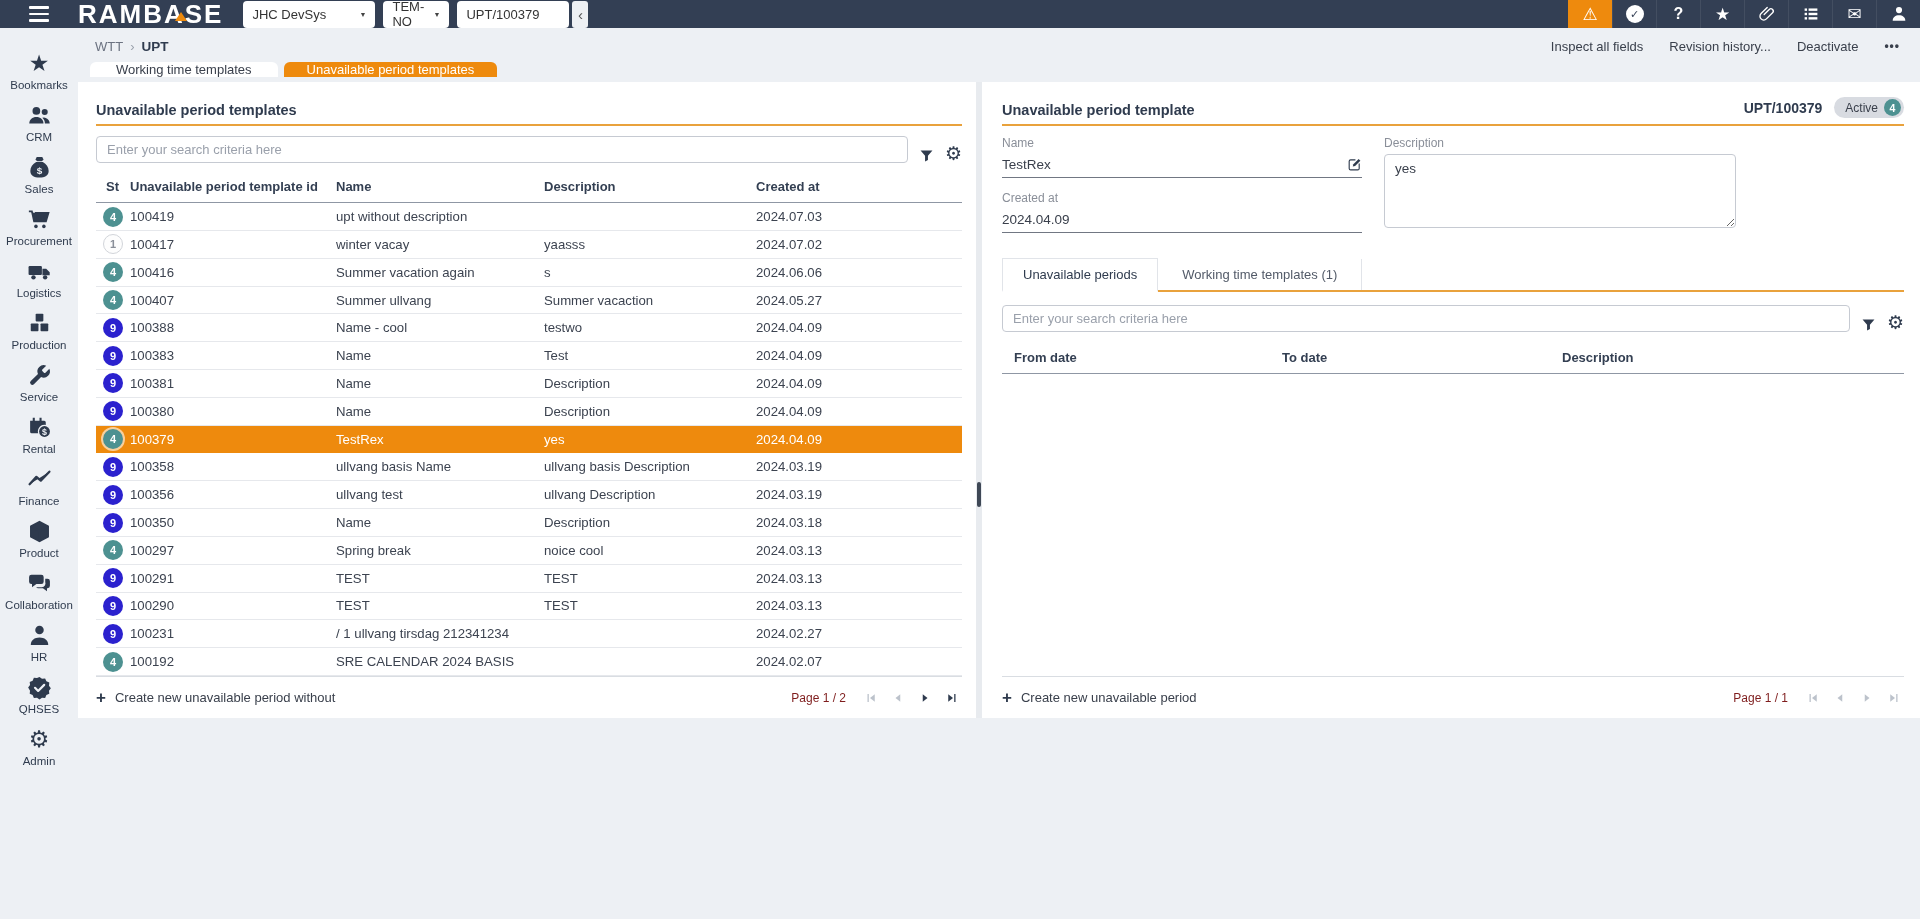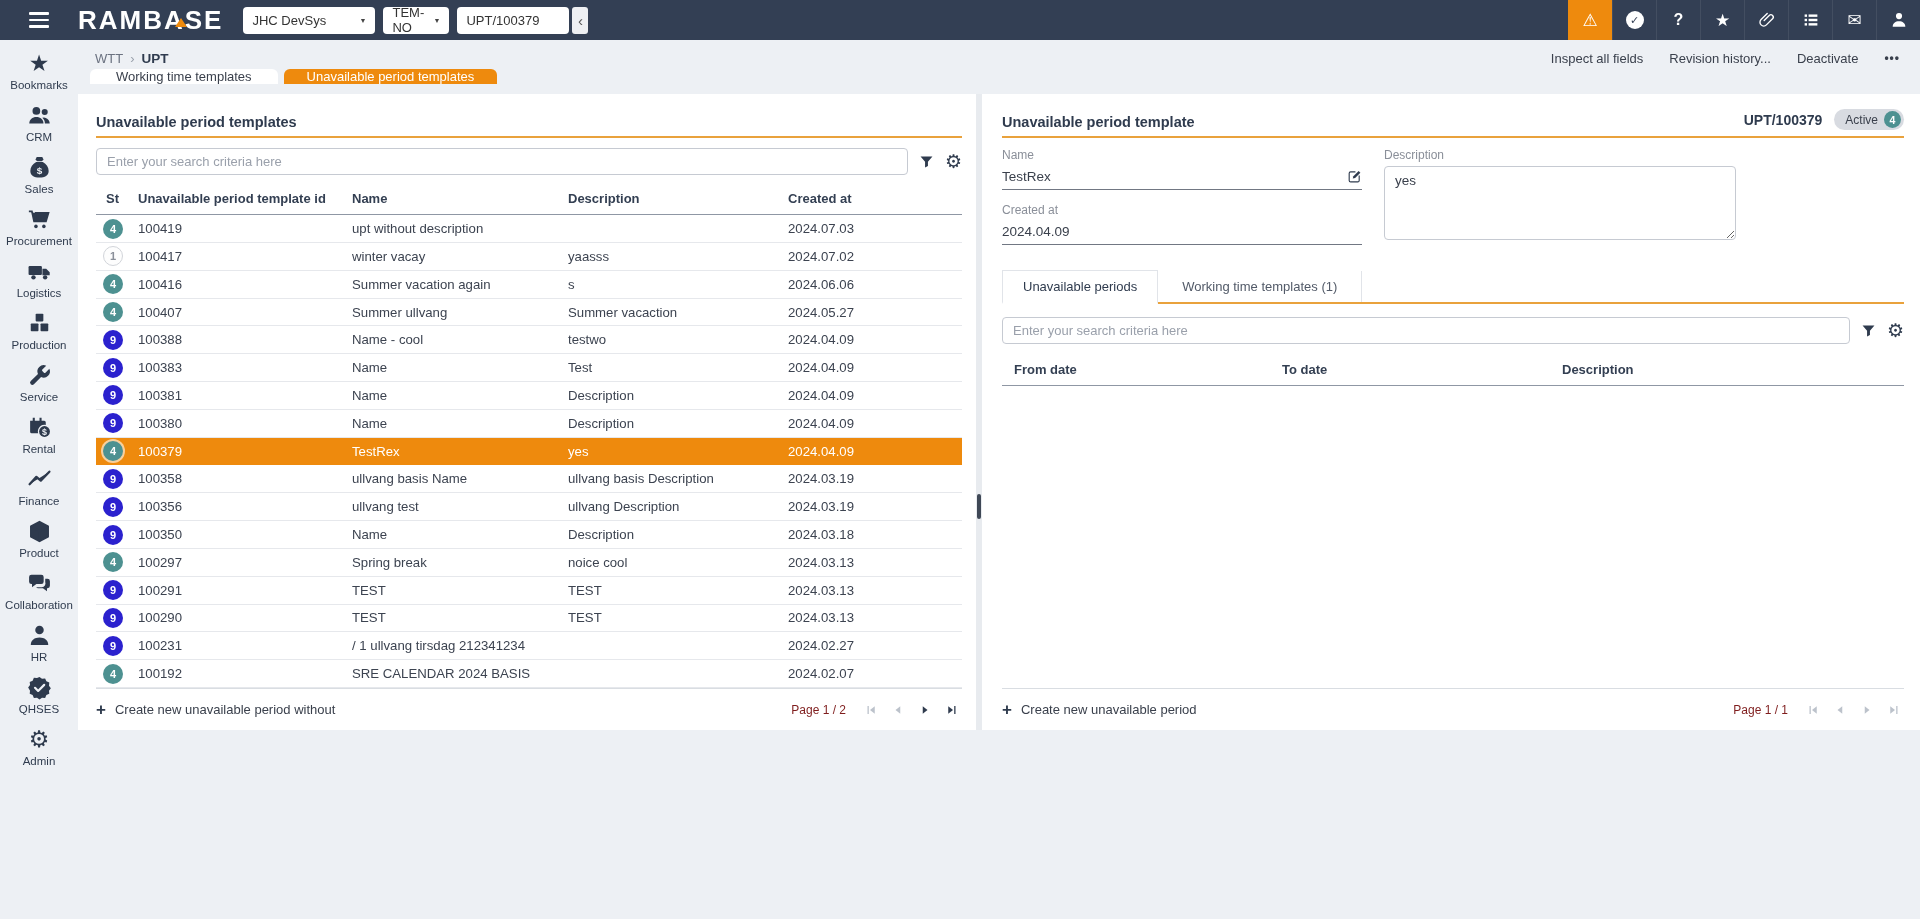--- a/index.html
+++ b/index.html
@@ -1,20 +1,20 @@
 <!DOCTYPE html>
 <html><head>
 <meta charset="utf-8">
 <style>
   * { box-sizing: border-box; margin: 0; padding: 0; }
   html,body { width:1920px; height:919px; overflow:hidden; }
   body { font-family:"Liberation Sans","DejaVu Sans",sans-serif; background:#edf0f4; color:#3c4350; font-size:13px; }
 
   
-  .topbar { height:40px; background:#333f54; display:flex; align-items:center; color:#fff;justify-content:space-between; }
+  .topbar { height:28px; background:#333f54; display:flex; align-items:center; color:#fff;justify-content:space-between; }
   .hamburger { width:78px; display:flex; justify-content:center; cursor:pointer; }
   .hb i { display:block; width:20px; height:2.4px; background:#fff; margin:4px 0; border-radius:1px; }
   .logo { position:relative; font-weight:800; font-size:26px; letter-spacing:2px; color:#fff; margin-right:20px; user-select:none; }
   .logo .tri { position:absolute; left:97px; top:13px; width:0; height:0; border-left:6px solid transparent; border-right:6px solid transparent; border-bottom:9px solid #EE8A0D; }
   .tb-select,.tb-inputwrap { background:#fff; color:#333; border-radius:4px; height:27px; display:flex; align-items:center; font-size:13px; margin-right:8px; cursor:pointer; }
   .tb-select { padding:0 9px; justify-content:space-between; }
   .tb-select .car { font-size:7px; color:#444; margin-left:8px; }
   .sel-system { width:132px; }
   .sel-locale { width:66px; }
   .tb-input { width:112px; height:27px; border:none; border-radius:4px; padding:0 9px; font-size:13px; color:#333; margin-right:3px; outline:none; font-family:inherit; }
@@ -39,48 +39,48 @@
   .main { margin-left:78px; display:flex; flex-direction:column; height:690px; }
   .crumb-row { margin-top:8px; height:26px; display:flex; align-items:center; justify-content:space-between; padding:0 20px 0 17px; }
   .crumb { display:flex; align-items:center; gap:7px; font-size:13px; }
   .crumb .parent { color:#6b7280; cursor:pointer; }
   .crumb .sep { color:#9aa1ac; }
   .crumb .cur { color:#2f3b4e; font-weight:bold; font-size:13.5px; }
   .crumb-actions { display:flex; align-items:center; gap:26px; color:#3a404c; font-size:13px; }
   .crumb-actions span { cursor:pointer; }
   .crumb-actions .dots { font-weight:bold; letter-spacing:1px; font-size:12px; }
 
-  .tabs { height:32px; display:flex; padding-left:12px; align-items:flex-start; }
+  .tabs { height:32px; display:flex; padding-left:12px; align-items:center; }
   .mtab { display:flex; align-items:center; padding:0 26px; font-size:13px; border-radius:6px 6px 0 0; cursor:pointer; }
   .mtab.plain { background:#fff; color:#3a404c; }
   .mtab.active { background:#EE8A0D; color:#fff; margin-left:6px; padding:0 23px; }
 
   .panels { height:799px; display:flex; }
   .panel { background:#fff; display:flex; flex-direction:column; }
   .panel-left { width:898px; padding:0 14px 0 18px; }
   .divider { width:6px; background:#e8ebef; position:relative; }
   .divider .handle { position:absolute; left:1px; top:400px; width:4px; height:25px; background:#3f4856; border-radius:2px; cursor:col-resize; }
   .panel-right { flex:1; padding:0 16px 0 20px; }
 
   .panel-title-row { height:44px; display:flex; align-items:flex-end; justify-content:space-between; padding-bottom:6px; border-bottom:2px solid #E9A23C; }
   .panel-title { font-size:14.5px; font-weight:bold; color:#2f3b4e; }
   .title-right { display:flex; align-items:center; gap:12px; }
   .doc-id { font-size:14px; font-weight:bold; color:#2f3b4e; }
   .active-pill { display:flex; align-items:center; gap:6px; background:#d8dbe1; border-radius:11px; padding:2px 3px 2px 11px; font-size:12px; color:#3a404c; }
   .active-pill .num { width:17px; height:17px; border-radius:50%; background:#4D9191; color:#fff; font-size:10.5px; font-weight:bold; display:flex; align-items:center; justify-content:center; }
 
-  .search-row { display:flex; align-items:center; gap:11px; margin-top:10px; }
+  .search-row { display:flex; align-items:flex-end; gap:11px; margin-top:10px; }
   .search-input { flex:1; height:27px; border:1px solid #c6cad2; border-radius:4px; padding:0 10px; font-size:13px; color:#333; outline:none; font-family:inherit; }
   .search-input::placeholder { color:#9aa0ab; }
   .ico { color:#2f3b4e; display:flex; align-items:center; cursor:pointer; }
   .ico svg { width:15px; height:15px; fill:currentColor; }
   .ico .chr { font-size:19px; line-height:1; }
 
   
-  .lgrid { display:grid; grid-template-columns:34px 206px 208px 212px 1fr; align-items:center;gap:8px; }
+  .lgrid { display:grid; grid-template-columns:34px 206px 208px 212px 1fr; align-items:center; }
   .rgrid { display:grid; grid-template-columns:280px 280px 1fr 70px; align-items:center; }
   .thead { height:32px; margin-top:8px; border-bottom:1px solid #8f97a4; font-weight:bold; color:#333f52; font-size:13px; }
   .thead .c1 { padding-left:10px; }
   .lrows { flex:1; display:flex; flex-direction:column; }
   .lrow { flex:1; border-bottom:1px solid #e6e8ec; font-size:13.2px; color:#3c4350; cursor:pointer; }
   .rrow { height:38px; border-bottom:1px solid #e6e8ec; font-size:13.2px; color:#3c4350; }
   .stcell { display:flex; padding-left:7px; }
   .st-badge { width:20px; height:20px; border-radius:50%; color:#fff; font-size:11px; font-weight:bold; display:flex; align-items:center; justify-content:center; }
   .st-teal { background:#4D9191; }
   .st-blue { background:#2B21CE; }

